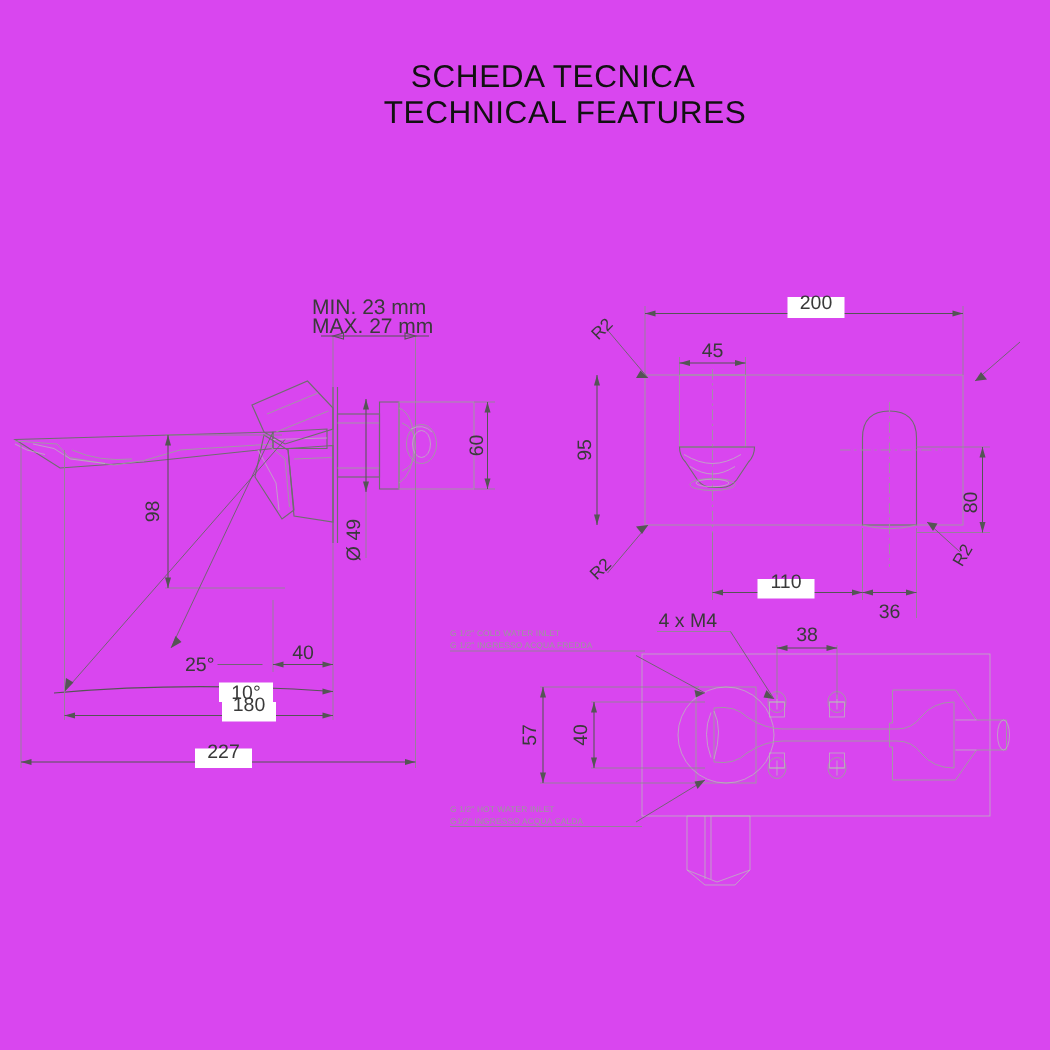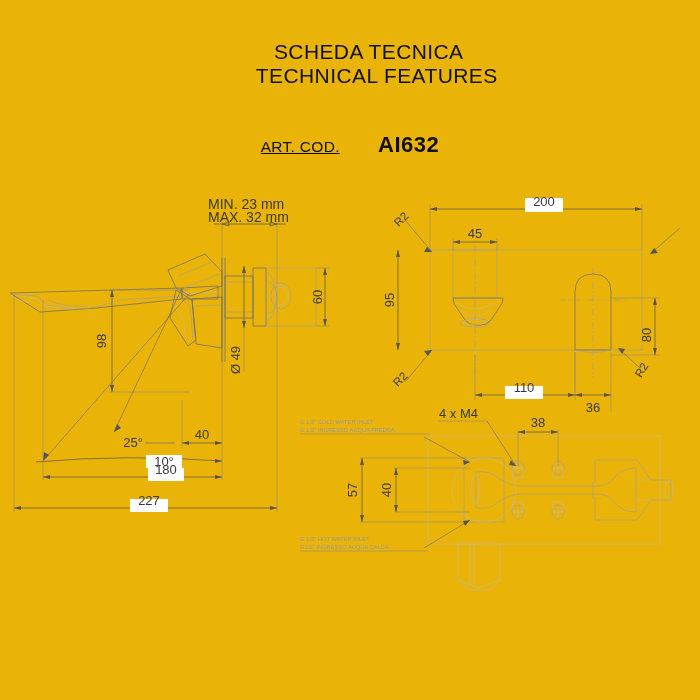--- a/index.html
+++ b/index.html
@@ -12,21 +12,21 @@
     height: 700px;
     font-family: "Liberation Sans", sans-serif;
     color: #1a1a1a;
     overflow: hidden;
     position: relative;
   }
   .sheet {
     position: relative;
     width: 700px;
     height: 700px;
-    background: #eab308;
+    background: #d946ef;
   }
   .header {
     position: absolute;
     top: 0;
     left: 0;
     width: 700px;
     text-align: center;
   }
   .title-row {
     margin-top: 16px;
@@ -71,24 +71,20 @@
 </head>
 <body>
 
 <div class="sheet">
 
   <div class="header">
     <div class="title-row">
       <span class="t-it">SCHEDA TECNICA</span>
       <span class="t-en">TECHNICAL FEATURES</span>
     </div>
-    <div class="code-row">
-      <span class="code-label">ART. COD.</span>
-      <span class="code-value">AI632</span>
-    </div>
   </div>
 
   <svg width="700" height="700" viewBox="0 0 700 700">
 
     <g>
 
       <line class="extline" x1="222" y1="224" x2="222" y2="480"></line>
       <line class="extline" x1="277" y1="224" x2="277" y2="300"></line>
 
       <line class="dimline" x1="214" y1="224" x2="286" y2="224"></line>
@@ -338,16 +334,16 @@
       <text class="notetext" x="300" y="549">G1/2" INGRESSO ACQUA CALDA</text>
       <line class="extline" x1="300" y1="551" x2="428" y2="551"></line>
       <line class="leader" x1="424" y1="548" x2="470" y2="520"></line>
       <path d="M470 520 l-7 1 l2 5 z" fill="#555"></path>
     </g>
 
   </svg>
 
   <div style="position:absolute; left:208px; top:198px; font-size:14px; color:#3a3a3a; line-height:13px; white-space:nowrap;">
     <div>MIN. 23 mm</div>
-    <div>MAX. 32 mm</div>
+    <div>MAX. 27 mm</div>
   </div>
 
 </div>
 
 </body></html>

